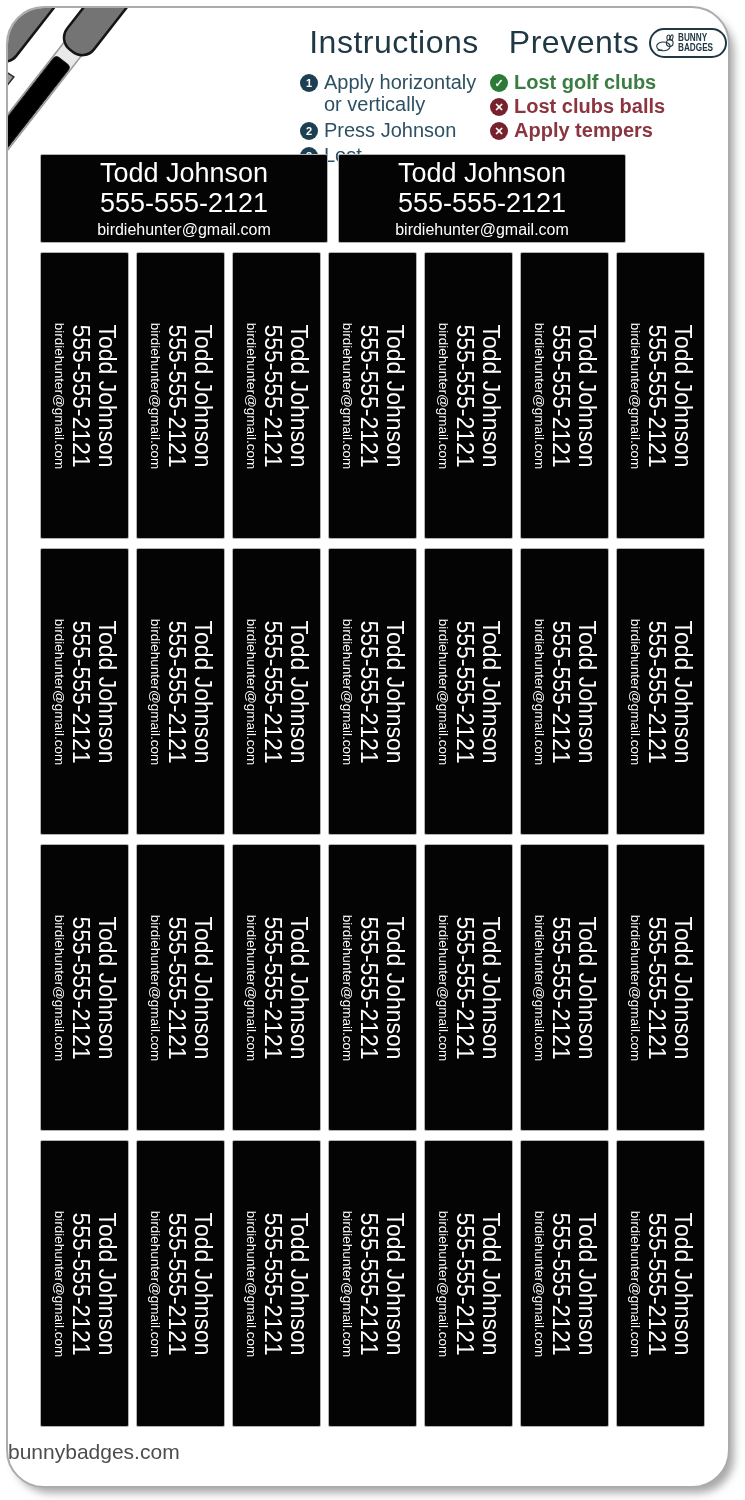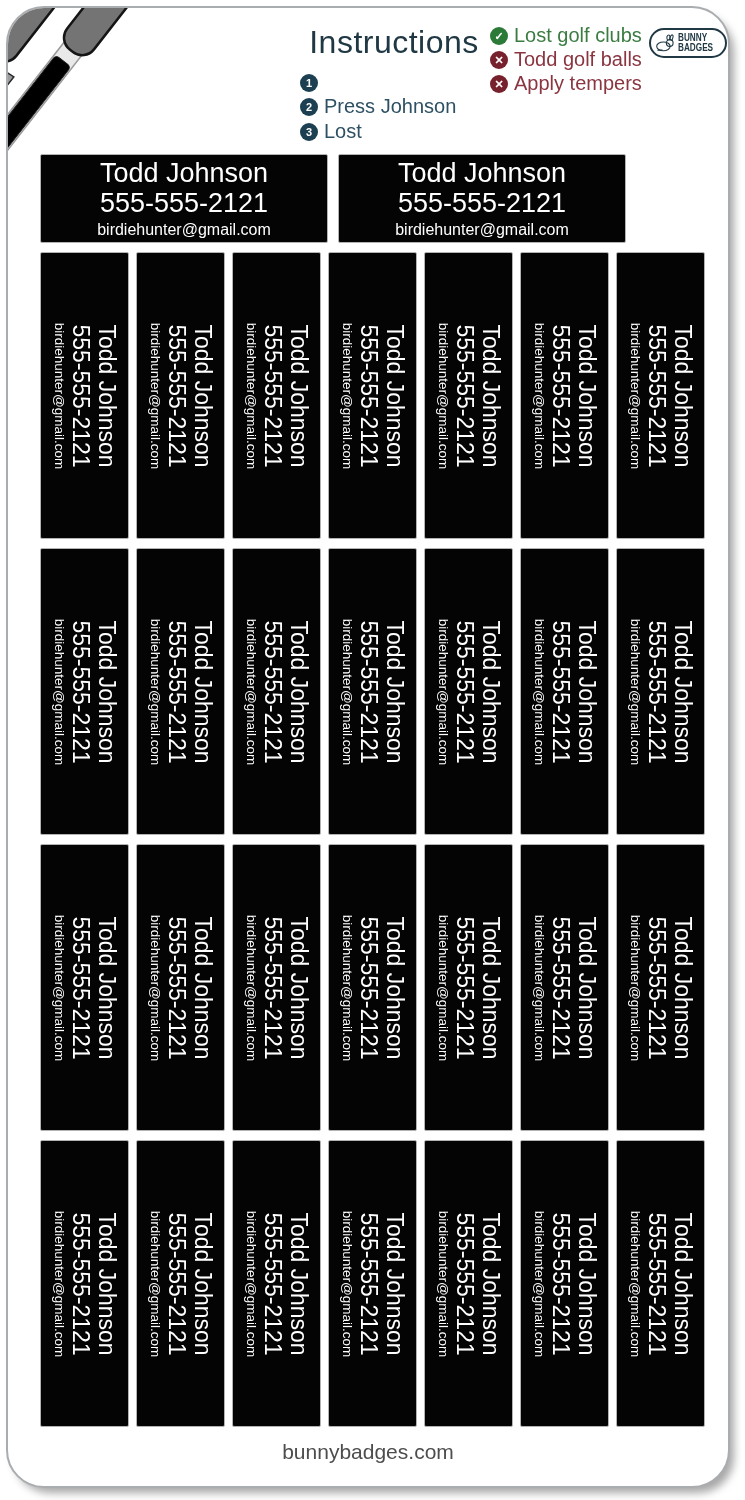--- a/index.html
+++ b/index.html
@@ -35,21 +35,21 @@
 
   
   .prevents { position:absolute; left:482px; top:16px; width:168px; }
   .prevent-items { list-style:none; }
   .prevent-item { display:flex; align-items:flex-start; margin-bottom:2px; }
   .p-badge {
     flex:0 0 auto; width:18px; height:18px; border-radius:50%;
     color:#fff; font-size:11px; font-weight:700;
     display:flex; align-items:center; justify-content:center; margin:3px 6px 0 0;
   }
-  .p-text { font-size:20px; line-height:1.1; white-space:nowrap; }
+  .p-text { font-size:20px; line-height:1.1; white-space:nowrap;font-weight:bold; }
 
   
   .logo {
     position:absolute; left:641px; top:20px; width:78px; height:30px;
     border:2px solid var(--heading); border-radius:15px;
     display:flex; align-items:center; justify-content:center; gap:3px;
     background:#fff; padding:0 4px;
   }
   .logo-text { display:flex; flex-direction:column; line-height:1; }
   .logo-text span {
@@ -78,21 +78,21 @@
     transform:translate(-50%,-50%) rotate(90deg);
     display:flex; flex-direction:column; align-items:center; justify-content:center;
     color:#fff; text-align:center;
   }
   .v-inner .name  { font-size:23px; line-height:1.12; }
   .v-inner .phone { font-size:23px; line-height:1.12; }
   .v-inner .email { font-size:13.5px; line-height:1.1; margin-top:2px; }
 
   .footer {
     position:absolute; left:0; top:1432px; width:100%;
-    text-align:center; font-size:21px; color:var(--footer);
+    text-align:left; font-size:21px; color:var(--footer);
   }
 </style>
 </head>
 <body>
 
 <div class="stage">
   <div class="sheet">
 
     <svg class="clubs-svg" width="310" height="168" viewBox="0 0 310 168">
 
@@ -109,44 +109,46 @@
         <rect x="-17" y="-10" width="34" height="115" rx="15" fill="#747474" stroke="#151515" stroke-width="2.5"></rect>
         <rect x="-9.5" y="118" width="19" height="150" rx="4" fill="#000" stroke="#1a1a1a"></rect>
       </g>
     </svg>
 
     <section class="instructions">
       <h2 class="section-title">Instructions</h2>
       <ul class="steps" id="steps-list">
   <li class="step">
     <span class="num-badge">1</span>
+    <span class="step-text">Apply horizontaly or vertically</span>
   </li>
 
   <li class="step">
     <span class="num-badge">2</span>
     <span class="step-text">Press Johnson</span>
   </li>
 
   <li class="step">
     <span class="num-badge">3</span>
     <span class="step-text">Lost</span>
   </li>
 </ul>
     </section>
 
     <section class="prevents">
+      <h2 class="section-title">Prevents</h2>
       <ul class="prevent-items" id="prevents-list">
   <li class="prevent-item">
     <span class="p-badge" style="background: rgb(44, 122, 56);">✓</span>
     <span class="p-text" style="color: rgb(58, 124, 65);">Lost golf clubs</span>
   </li>
 
   <li class="prevent-item">
     <span class="p-badge" style="background: rgb(119, 33, 45);">✕</span>
-    <span class="p-text" style="color: rgb(138, 53, 64);">Todd golf balls</span>
+    <span class="p-text" style="color: rgb(138, 53, 64);">Lost clubs balls</span>
   </li>
 
   <li class="prevent-item">
     <span class="p-badge" style="background: rgb(119, 33, 45);">✕</span>
     <span class="p-text" style="color: rgb(138, 53, 64);">Apply tempers</span>
   </li>
 </ul>
     </section>
 
     <div class="logo">

